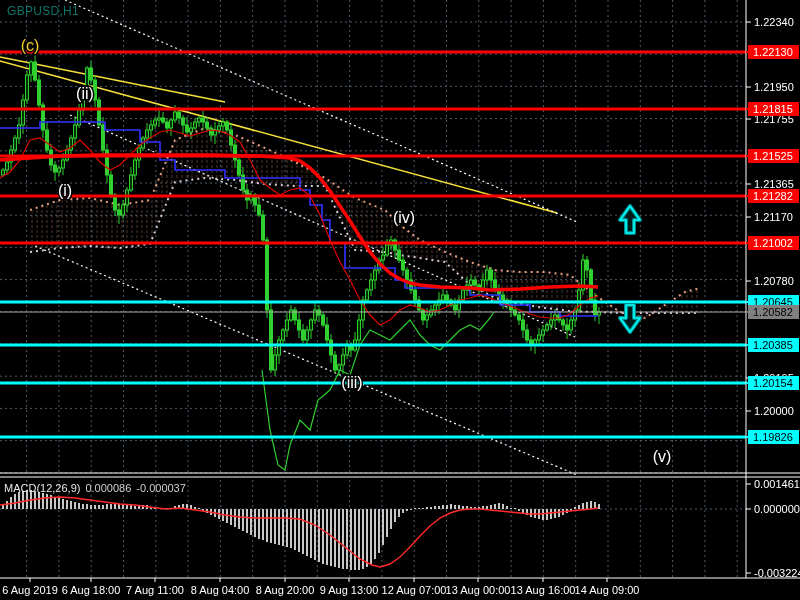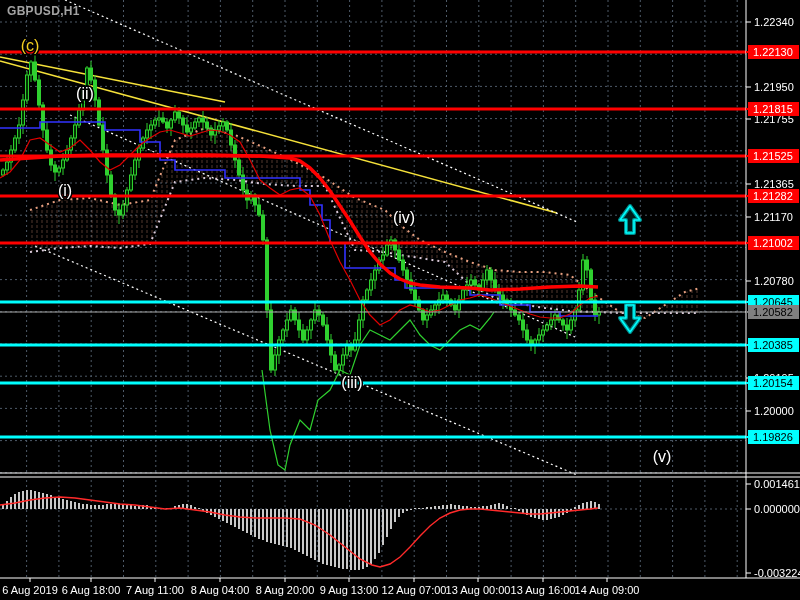--- a/index.html
+++ b/index.html
@@ -1,20 +1,20 @@
 <!DOCTYPE html>
 <html><head>
 <meta charset="utf-8">
 <style>
   html,body{margin:0;padding:0;background:#000;}
   .stage{position:relative;width:800px;height:600px;background:#000;overflow:hidden;
          font-family:"Liberation Sans",sans-serif;}
   svg{position:absolute;left:0;top:0;}
   svg text{font-family:"Liberation Sans",sans-serif;}
-  #title{position:absolute;left:7px;top:4px;color:#a3a3a3;font-size:12px;font-weight:bold;letter-spacing:.3px;text-align:right;}
+  #title{position:absolute;left:7px;top:4px;color:#0f766e;font-size:12px;font-weight:normal;letter-spacing:.3px;text-align:right;}
   #macdlab{position:absolute;left:4px;top:482px;font-size:11px;color:#e6e6e6;white-space:nowrap;}
   #macdlab .v{color:#cfcfcf;margin-left:5px;}
 </style>
 </head>
 <body>
 
 <div class="stage">
   <svg id="cv" width="800" height="600" viewBox="0 0 800 600">
       <rect x="0" y="0" width="800" height="600" fill="#000"></rect>
       <line x1="26.6" y1="0" x2="26.6" y2="473" stroke="#4e5a68" stroke-width="1" stroke-dasharray="2 3"></line>
@@ -638,13 +638,14 @@
       <line x1="414" y1="578" x2="414" y2="582" stroke="#fff" stroke-width="1"></line>
       <text x="414" y="594" fill="#fff" font-size="11px" text-anchor="middle">12 Aug 07:00</text>
       <line x1="478" y1="578" x2="478" y2="582" stroke="#fff" stroke-width="1"></line>
       <text x="478" y="594" fill="#fff" font-size="11px" text-anchor="middle">13 Aug 00:00</text>
       <line x1="543" y1="578" x2="543" y2="582" stroke="#fff" stroke-width="1"></line>
       <text x="543" y="594" fill="#fff" font-size="11px" text-anchor="middle">13 Aug 16:00</text>
       <line x1="607" y1="578" x2="607" y2="582" stroke="#fff" stroke-width="1"></line>
       <text x="607" y="594" fill="#fff" font-size="11px" text-anchor="middle">14 Aug 09:00</text>
     </svg>
   <div id="title">GBPUSD,H1</div>
+  <div id="macdlab"><span>MACD(12,26,9)</span><span class="v">0.000086</span><span class="v">-0.000037</span></div>
 </div>
 
 </body></html>

